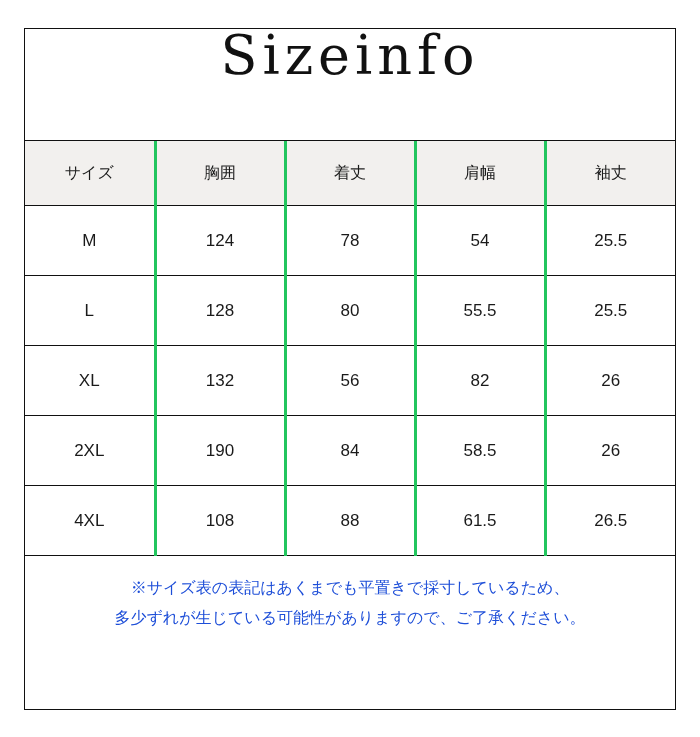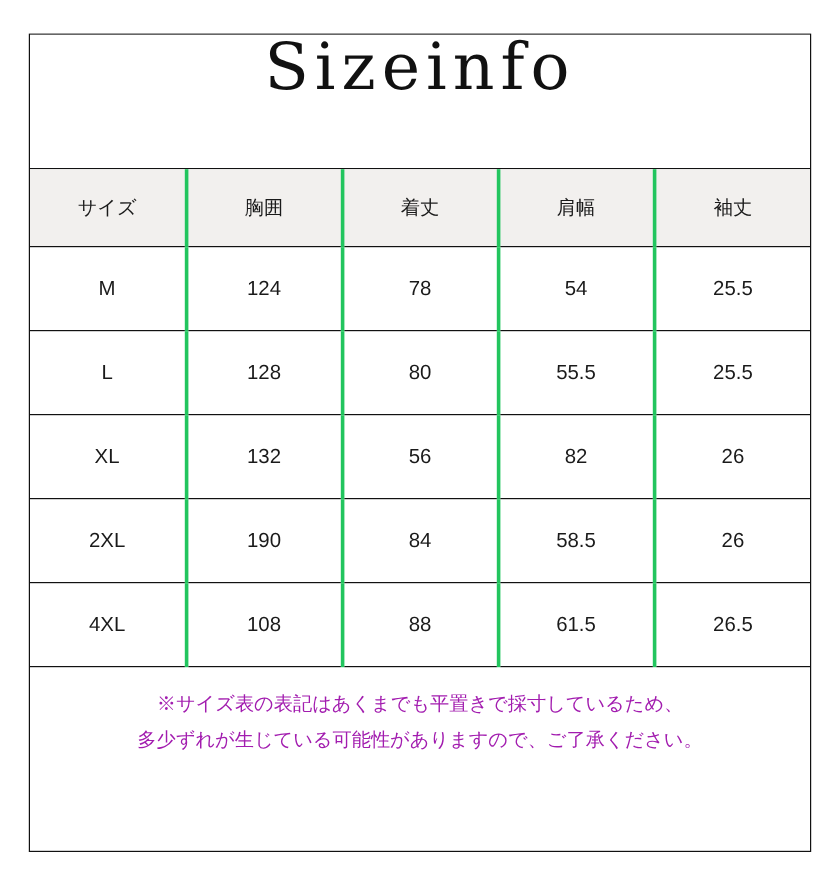--- a/index.html
+++ b/index.html
@@ -82,21 +82,21 @@
     display: flex;
     flex-direction: column;
     align-items: center;
     justify-content: center;
     box-sizing: border-box;
     padding: 0 14px;
   }
   .note-line {
     font-size: 16px;
     line-height: 30px;
-    color: #a21caf;
+    color: #1d4ed8;
     text-align: center;
     white-space: nowrap;
   }
 </style>
 </head>
 <body>
 
 <div class="page">
   <div class="frame">
 

